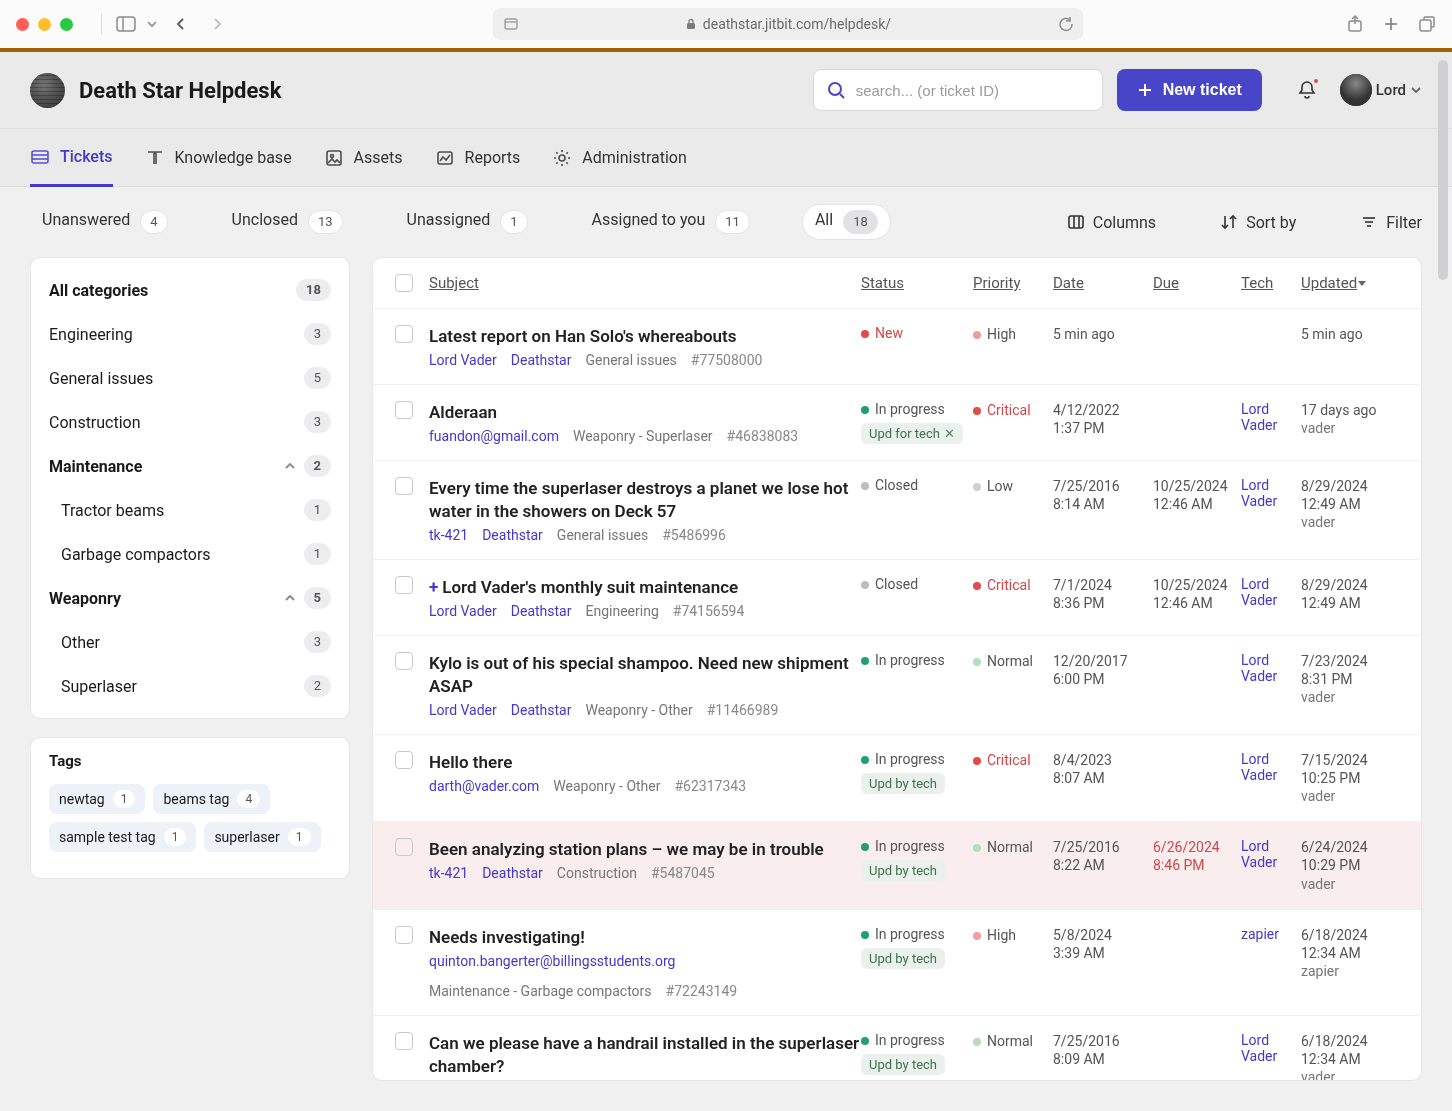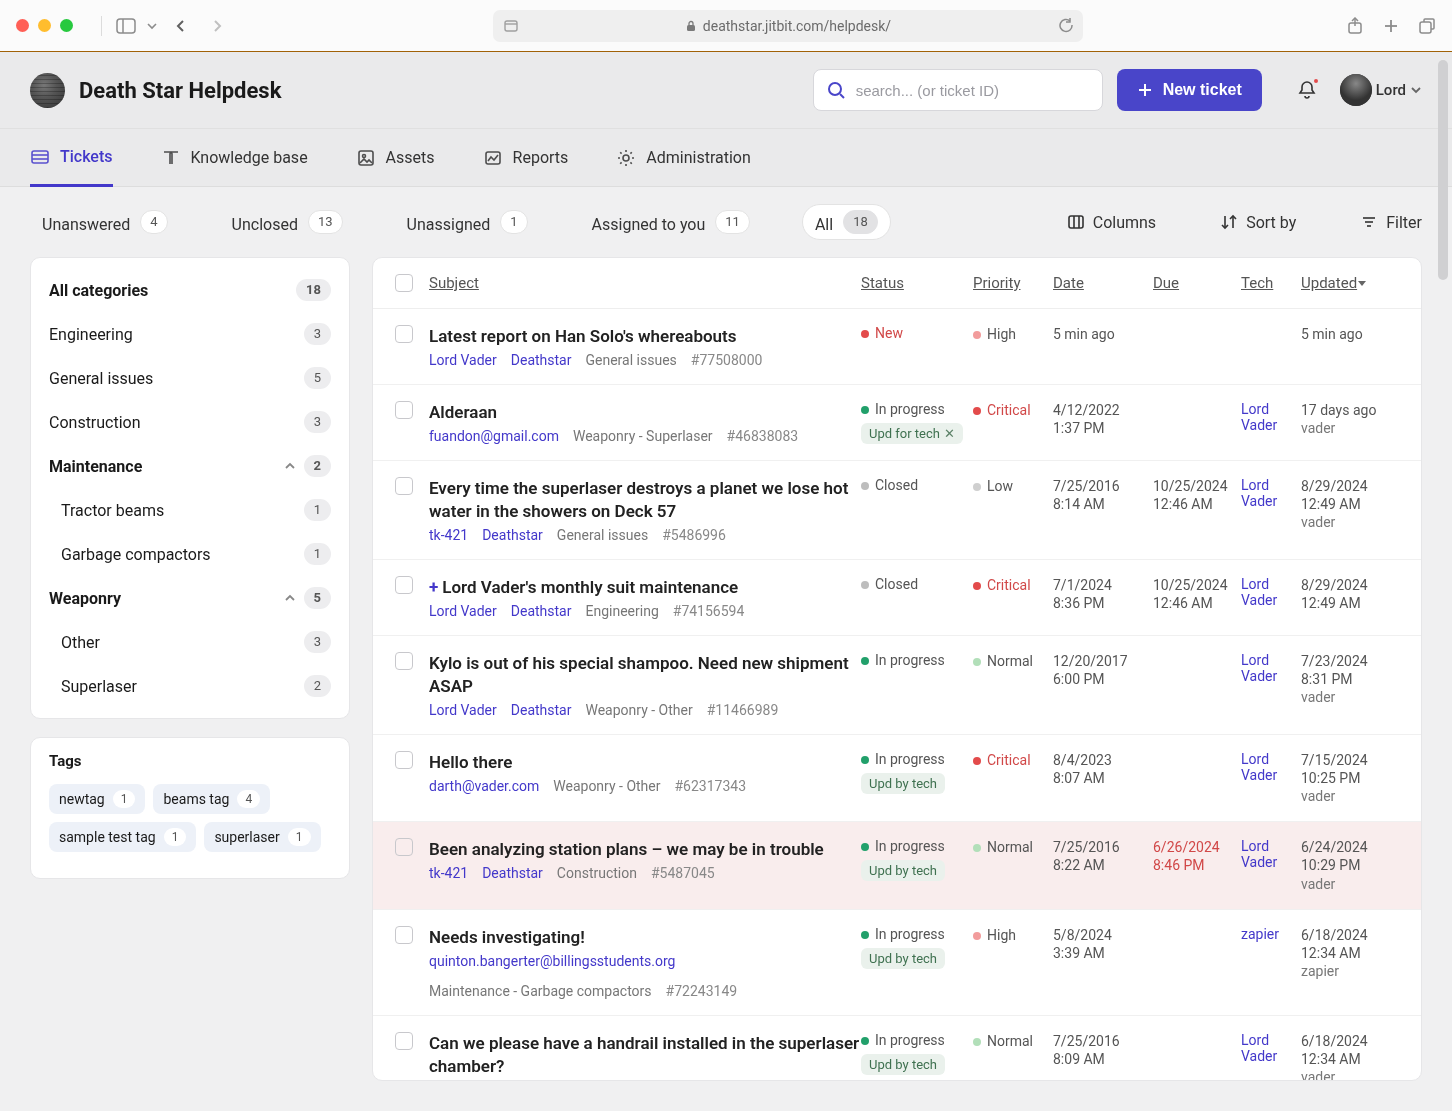--- a/index.html
+++ b/index.html
@@ -32,21 +32,21 @@
     font-size: 15px;
     color: var(--text);
     background: var(--bg);
     overflow: hidden;
   }
 
   
   .browser-chrome {
     height: 52px;
     background: var(--browser-top);
-    border-bottom: 1px solid #a16207;
+    border-bottom: 4px solid #a16207;
     display: flex;
     align-items: center;
     padding: 0 16px;
     gap: 10px;
     position: relative;
   }
   .traffic { display: flex; gap: 9px; margin-right: 14px; }
   .tl { width: 13px; height: 13px; border-radius: 50%; }
   .tl.red { background: #ff5f56; }
   .tl.yellow { background: #ffbd2e; }
@@ -108,33 +108,33 @@
   }
   .bell-wrap { position:relative; margin:0 8px 0 20px; color:#444; }
   .bell-dot { position:absolute; top:-2px; right:-2px; width:8px; height:8px; background:#e34b4b; border-radius:50%; border:2px solid #eaeaeb; }
   .user-chip { display:flex; align-items:center; gap:4px; color:#333; font-weight:500; }
   .avatar { width:32px; height:32px; border-radius:50%; background:#4a4a4a; overflow:hidden; position:relative; }
   .avatar::after{content:"";position:absolute;inset:0;background:radial-gradient(circle at 50% 30%, #888 0%, #333 60%);}
 
   
   .app-tabs {
     height: 58px; background:#eaeaeb;
-    display:flex; align-items:center; padding:0 30px; gap:48px;
+    display:flex; align-items:center; padding:0 30px; gap:32px;
     border-bottom:1px solid #ddd;
   }
   .tab { display:flex; align-items:center; gap:10px; color:#333; font-size:16px; height:100%; cursor:pointer; }
   .tab.active { color:var(--accent); border-bottom:3px solid var(--accent); margin-bottom:-1px; font-weight:500; }
   .tab .ic { color:inherit; opacity:.85; }
 
   
   .filter-row {
     height: 70px; background:#f0f0f1;
     display:flex; align-items:center; padding:0 30px; gap:40px;
   }
-  .fchip { display:flex; align-items:flex-end; gap:10px; font-size:16px; color:#333; cursor:pointer; padding:5px 12px; border-radius:999px; }
+  .fchip { display:flex; align-items:flex-start; gap:10px; font-size:16px; color:#333; cursor:pointer; padding:5px 12px; border-radius:999px; }
   .fchip.active { background:#fff; border:1px solid #e3e3e3; }
   .count-pill { background:#fff; border:1px solid #e3e3e3; border-radius:999px; padding:0 9px; font-size:13px; color:#555; min-width:24px; text-align:center; line-height:22px; }
   .fchip.active .count-pill { background:#e2e2e4; border-color:#e2e2e4; }
   .filter-spacer { flex:1; }
   .tool-link { display:flex; align-items:center; gap:8px; color:#333; font-size:16px; cursor:pointer; }
 
   
   .main { flex:1; display:flex; gap:22px; padding:0 30px 30px 30px; background:#f0f0f1; overflow:hidden; }
 
   .sidebar { width:320px; display:flex; flex-direction:column; gap:18px; }

